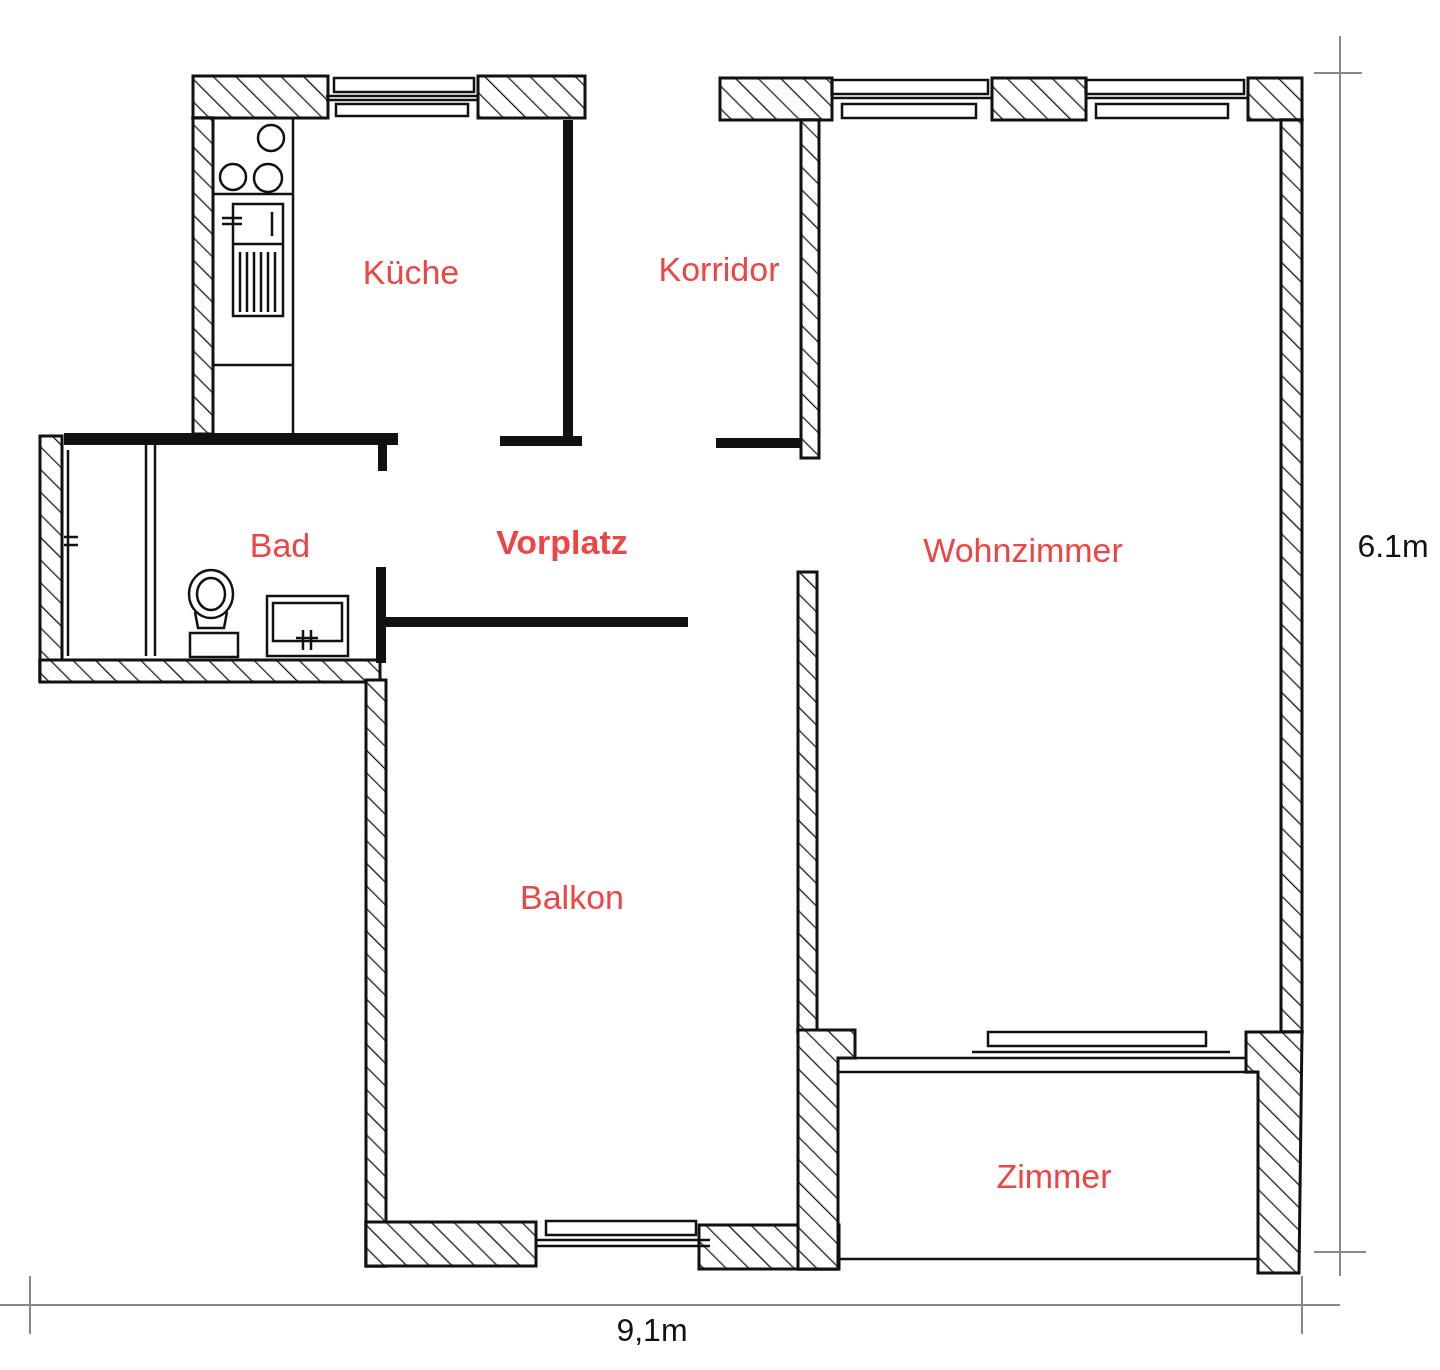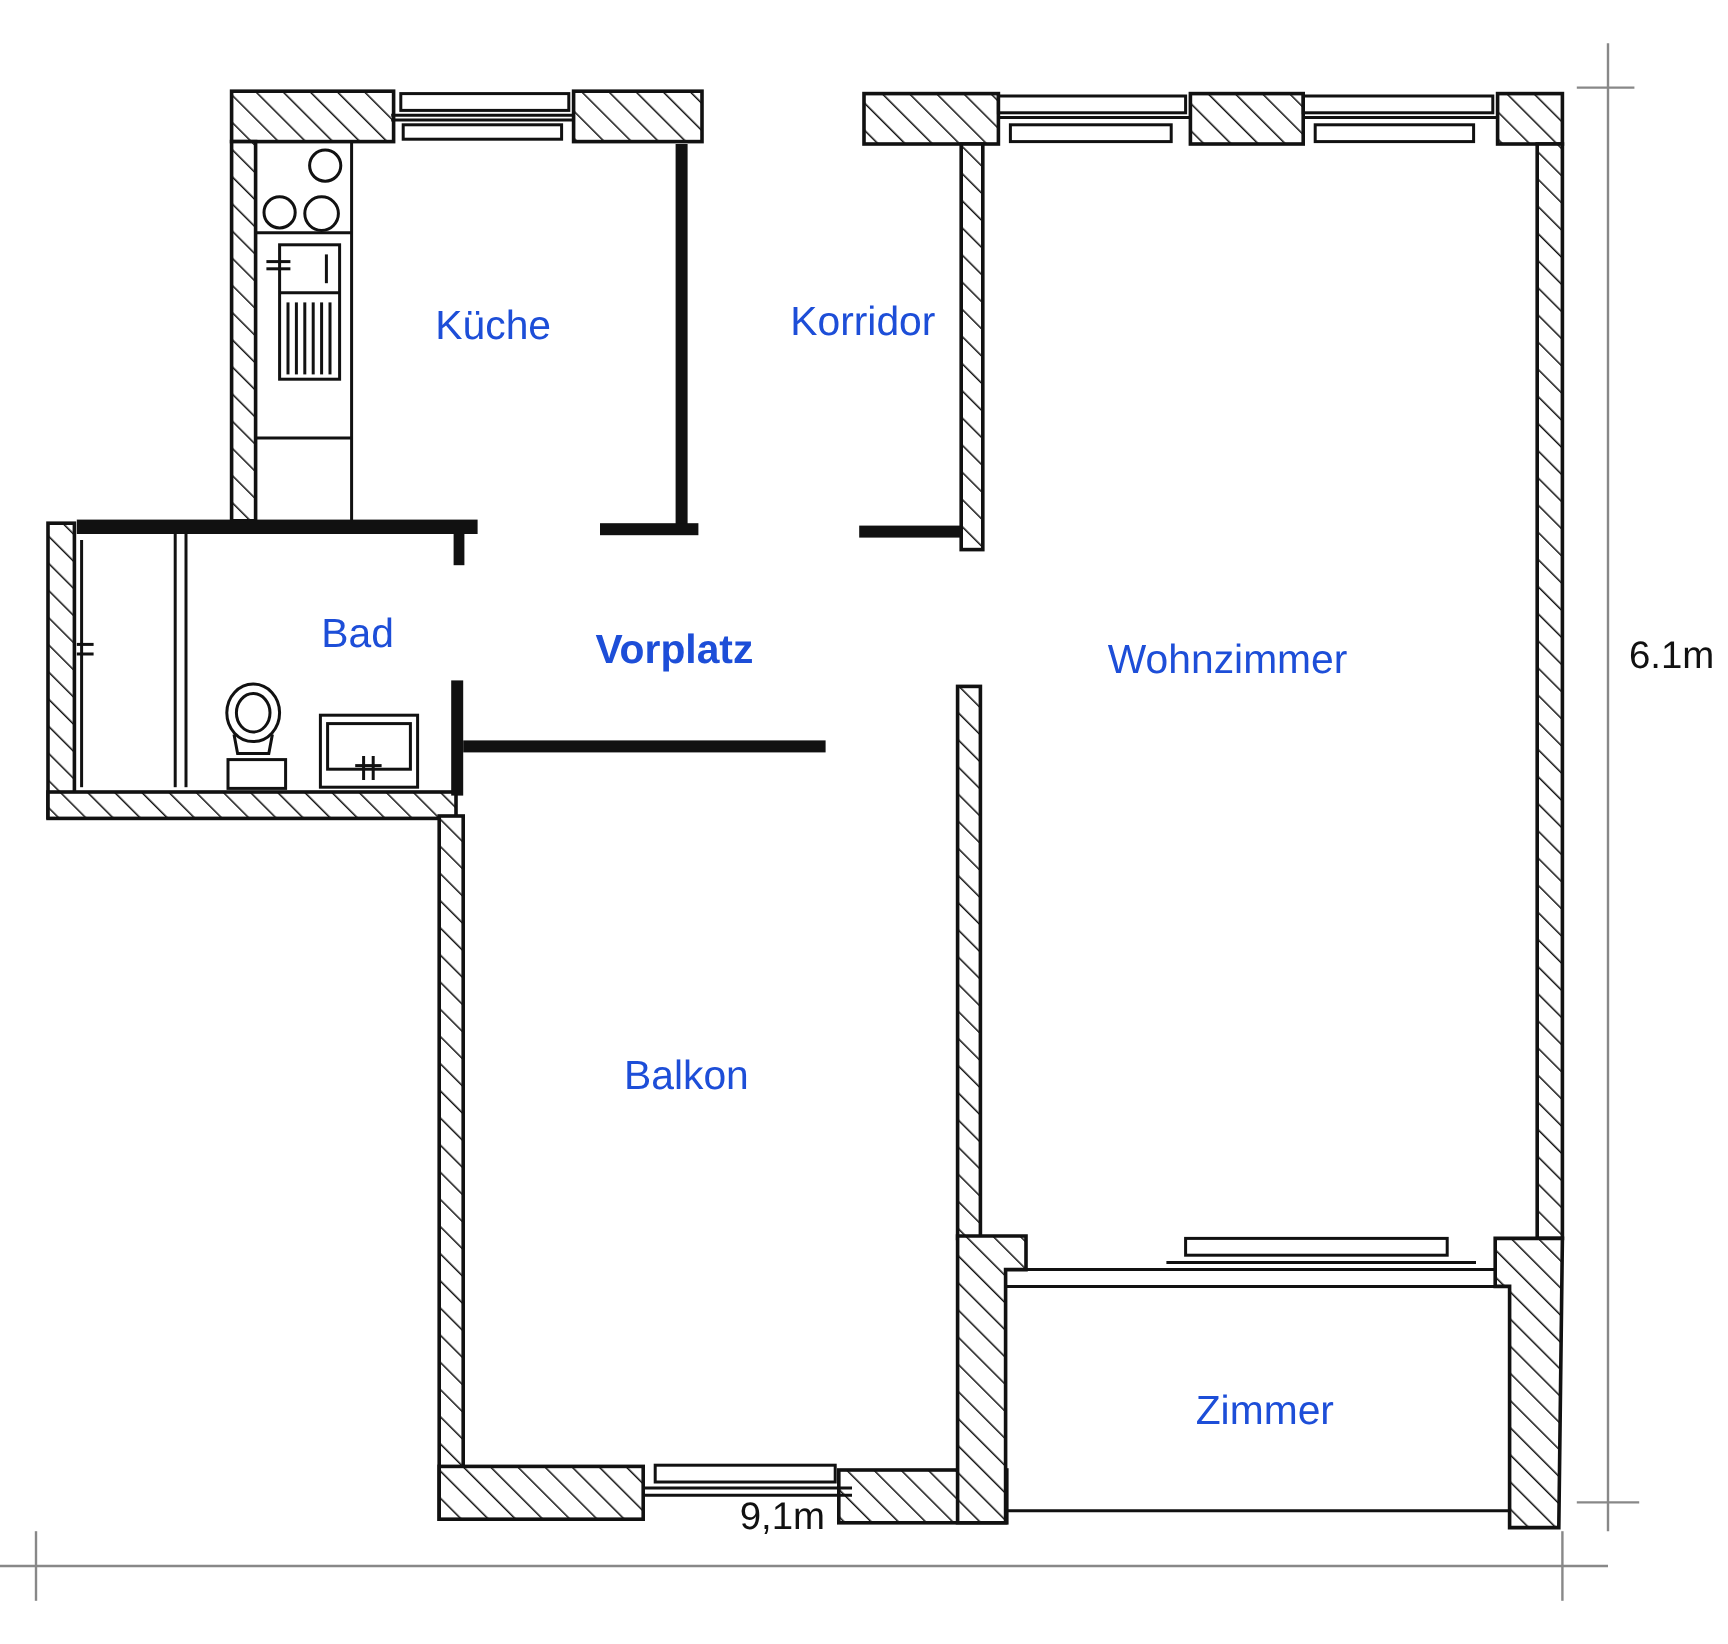--- a/index.html
+++ b/index.html
@@ -1,19 +1,19 @@
 <!DOCTYPE html>
 <html><head>
 <meta charset="utf-8">
 <style>
   html, body { margin: 0; padding: 0; background: #ffffff; }
   body { width: 1440px; height: 1370px; position: relative; overflow: hidden;
          font-family: "Liberation Sans", sans-serif; }
   #plan { position: absolute; left: 0; top: 0; width: 1440px; height: 1370px; }
-  .room-label { position: absolute; font-size: 34px; color: #1d4ed8; white-space: nowrap;
+  .room-label { position: absolute; font-size: 34px; color: #ef4444; white-space: nowrap;
                 font-family: "Liberation Sans", sans-serif; transform: translate(-50%, -50%); }
   .dim-label { position: absolute; font-size: 32px; color: #111; white-space: nowrap;
                font-family: "Liberation Sans", sans-serif; transform: translate(-50%, -50%); }
 </style>
 </head>
 <body>
 
 <svg id="plan" viewBox="0 0 1440 1370" xmlns="http://www.w3.org/2000/svg">
   <defs>
     <pattern id="hatch" patternUnits="userSpaceOnUse" width="16" height="16" patternTransform="rotate(-45)">
@@ -147,20 +147,20 @@
   </g>
   <g stroke="#888" stroke-width="2">
     <line x1="1340" y1="36" x2="1340" y2="1276"></line>
     <line x1="1314" y1="73" x2="1362" y2="73"></line>
     <line x1="1314" y1="1252" x2="1366" y2="1252"></line>
   </g>
 </svg>
 
 <div class="room-label" style="left:411px;top:272px;">Küche</div>
 <div class="room-label" style="left:719px;top:269px;">Korridor</div>
-<div class="room-label" style="left:280px;top:529px;margin-left:18px;">Bad</div>
+<div class="room-label" style="left:280px;top:545px;">Bad</div>
 <div class="room-label" style="left:562px;top:542px;font-weight:bold;">Vorplatz</div>
 <div class="room-label" style="left:1023px;top:550px;">Wohnzimmer</div>
 <div class="room-label" style="left:572px;top:897px;">Balkon</div>
 <div class="room-label" style="left:1054px;top:1176px;">Zimmer</div>
 
-<div class="dim-label" style="left:652px;top:1264px;">9,1m</div>
+<div class="dim-label" style="left:652px;top:1330px;">9,1m</div>
 <div class="dim-label" style="left:1393px;top:546px;">6.1m</div>
 
 </body></html>

